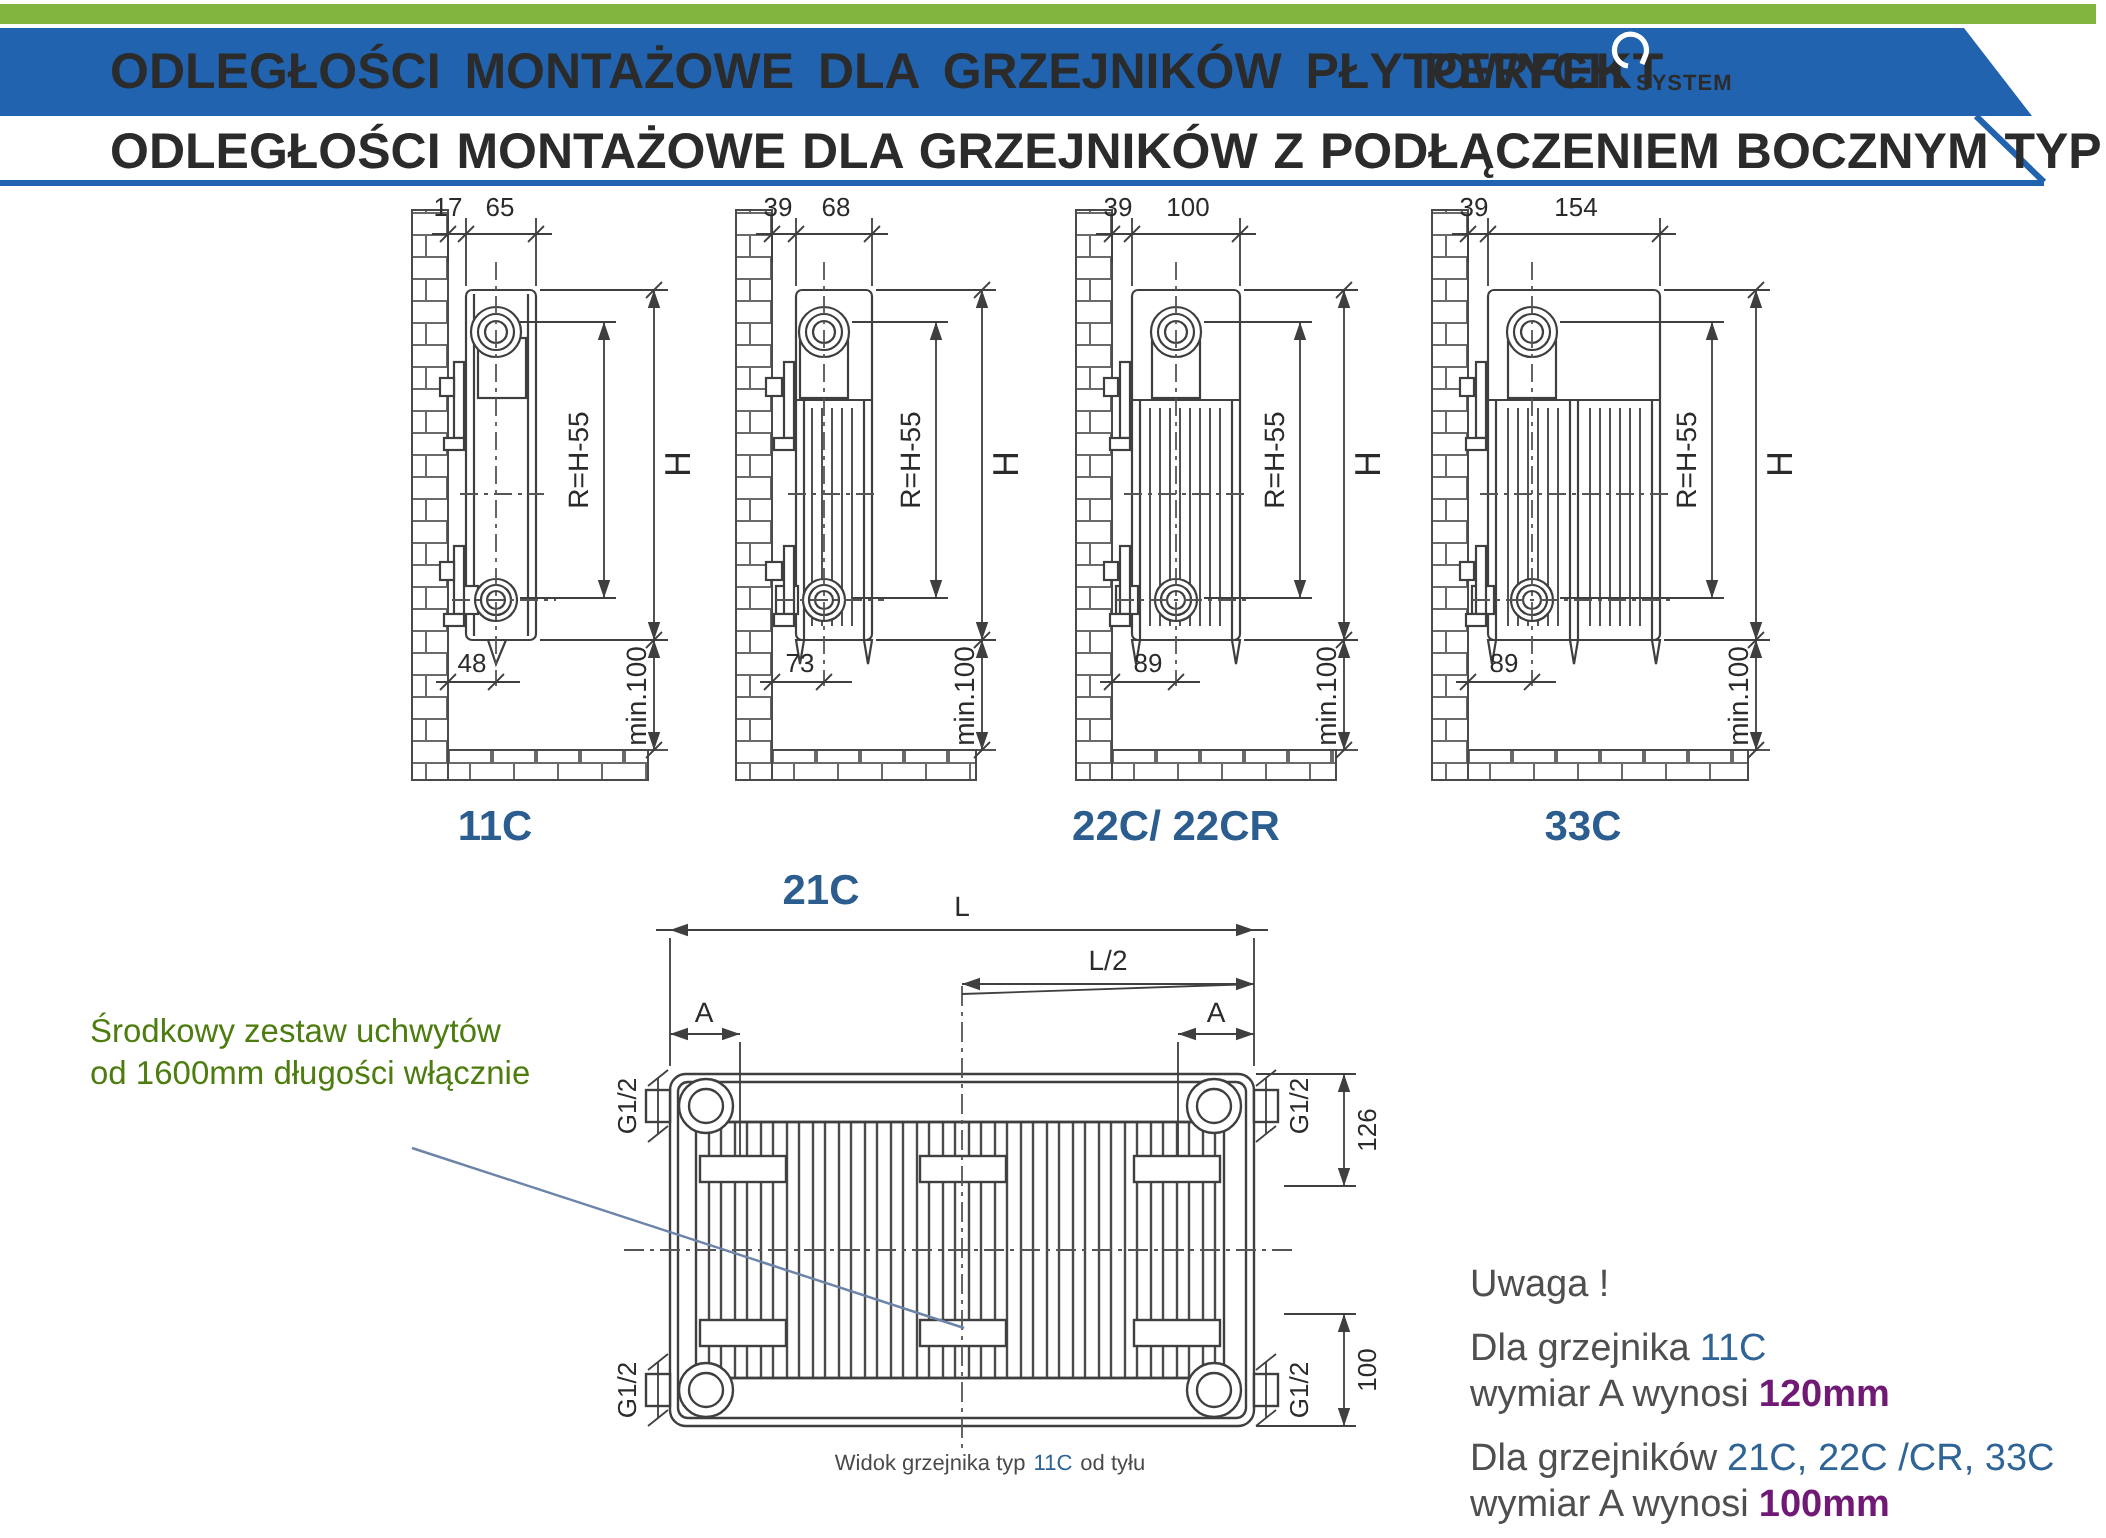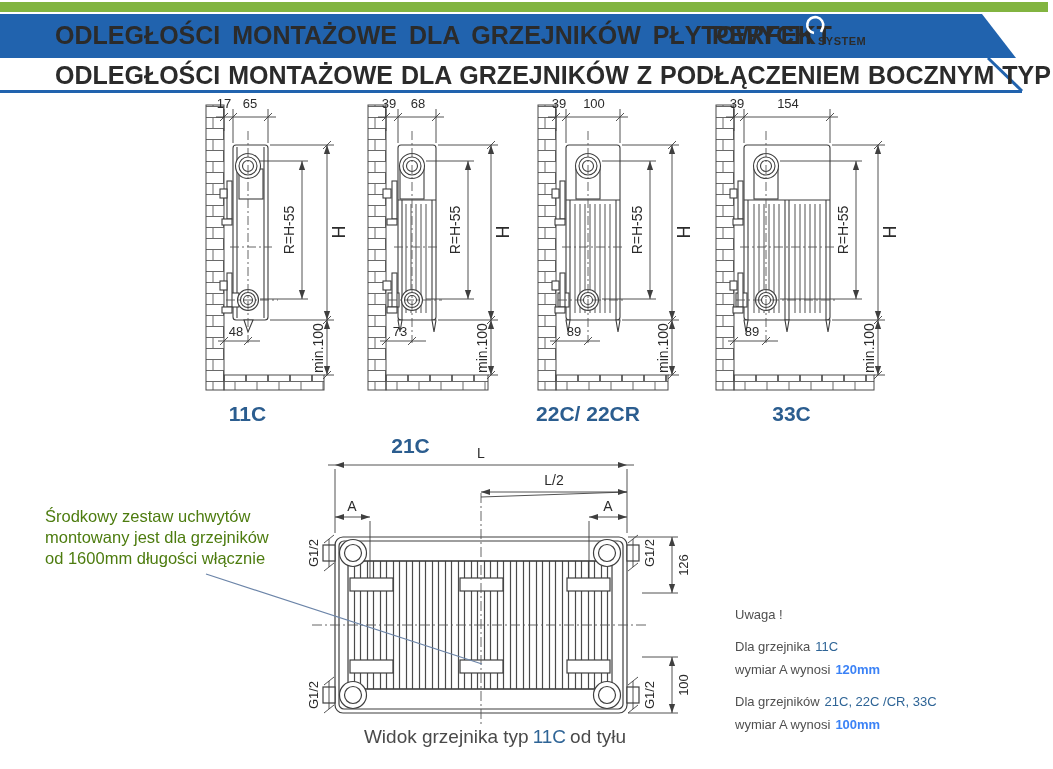--- a/index.html
+++ b/index.html
@@ -6,28 +6,28 @@
   #page{position:relative;width:1053px;height:769px;background:#fff;overflow:hidden;
         font-family:"Liberation Sans",sans-serif;padding-left:15px;}
   .abs{position:absolute;}
   
   #green-strip{left:0;top:2px;width:1048px;height:10px;background:#82B440;}
   
   .type-label{font-size:21px;font-weight:700;color:#2B5D8F;text-align:center;}
   
   #annotation{left:45px;top:506px;width:260px;font-size:16.5px;color:#4d7c0f;line-height:21px;}
   
-  #note{left:735px;top:602px;width:300px;font-size:13px;color:#4F4F4F;line-height:21px;}
+  #note{left:735px;top:630px;width:300px;font-size:19px;color:#4F4F4F;line-height:21px;}
   #note .row{margin-top:2px;}
   #note .spacer{height:9px;}
   .blue-type{color:#2E6496;}
-  .bold-val{color:#3b82f6;font-weight:700;}
+  .bold-val{color:#701a75;font-weight:700;}
   .gap-r{margin-right:5px;text-align:center;}
   
-  #caption{left:280px;top:726px;width:430px;text-align:center;font-size:19px;color:#4A4A4A;}
+  #caption{left:280px;top:726px;width:430px;text-align:center;font-size:11px;color:#4A4A4A;}
   #caption span{margin:0 2px;}
   svg text{font-family:"Liberation Sans",sans-serif;fill:#2B2B2B;}
   svg .dim{font-size:13px;}
   svg .dimr{font-size:14px;}
 </style>
 </head>
 <body>
 
 <div id="page">
 
@@ -453,21 +453,20 @@
     <text class="dim" x="404" y="134" text-anchor="middle" transform="rotate(-90 404 130)">126</text>
     <text class="dim" x="404" y="254" text-anchor="middle" transform="rotate(-90 404 250)">100</text>
   </svg>
 
   <svg class="abs" style="left:200px;top:562px;" width="290" height="110">
     <line x1="6" y1="12" x2="282" y2="102" stroke="#6B84A8" stroke-width="1.2"></line>
   </svg>
 
   <div class="abs" id="annotation">
     <div>Środkowy zestaw uchwytów</div>
-    <div>montowany jest dla grzejników</div>
     <div>od 1600mm długości włącznie</div>
   </div>
 
   <div class="abs" id="note">
     <div class="row">Uwaga !</div>
     <div class="spacer"></div>
     <div class="row">
       <span class="gap-r">Dla grzejnika</span><span class="blue-type">11C</span>
     </div>
     <div class="row">

